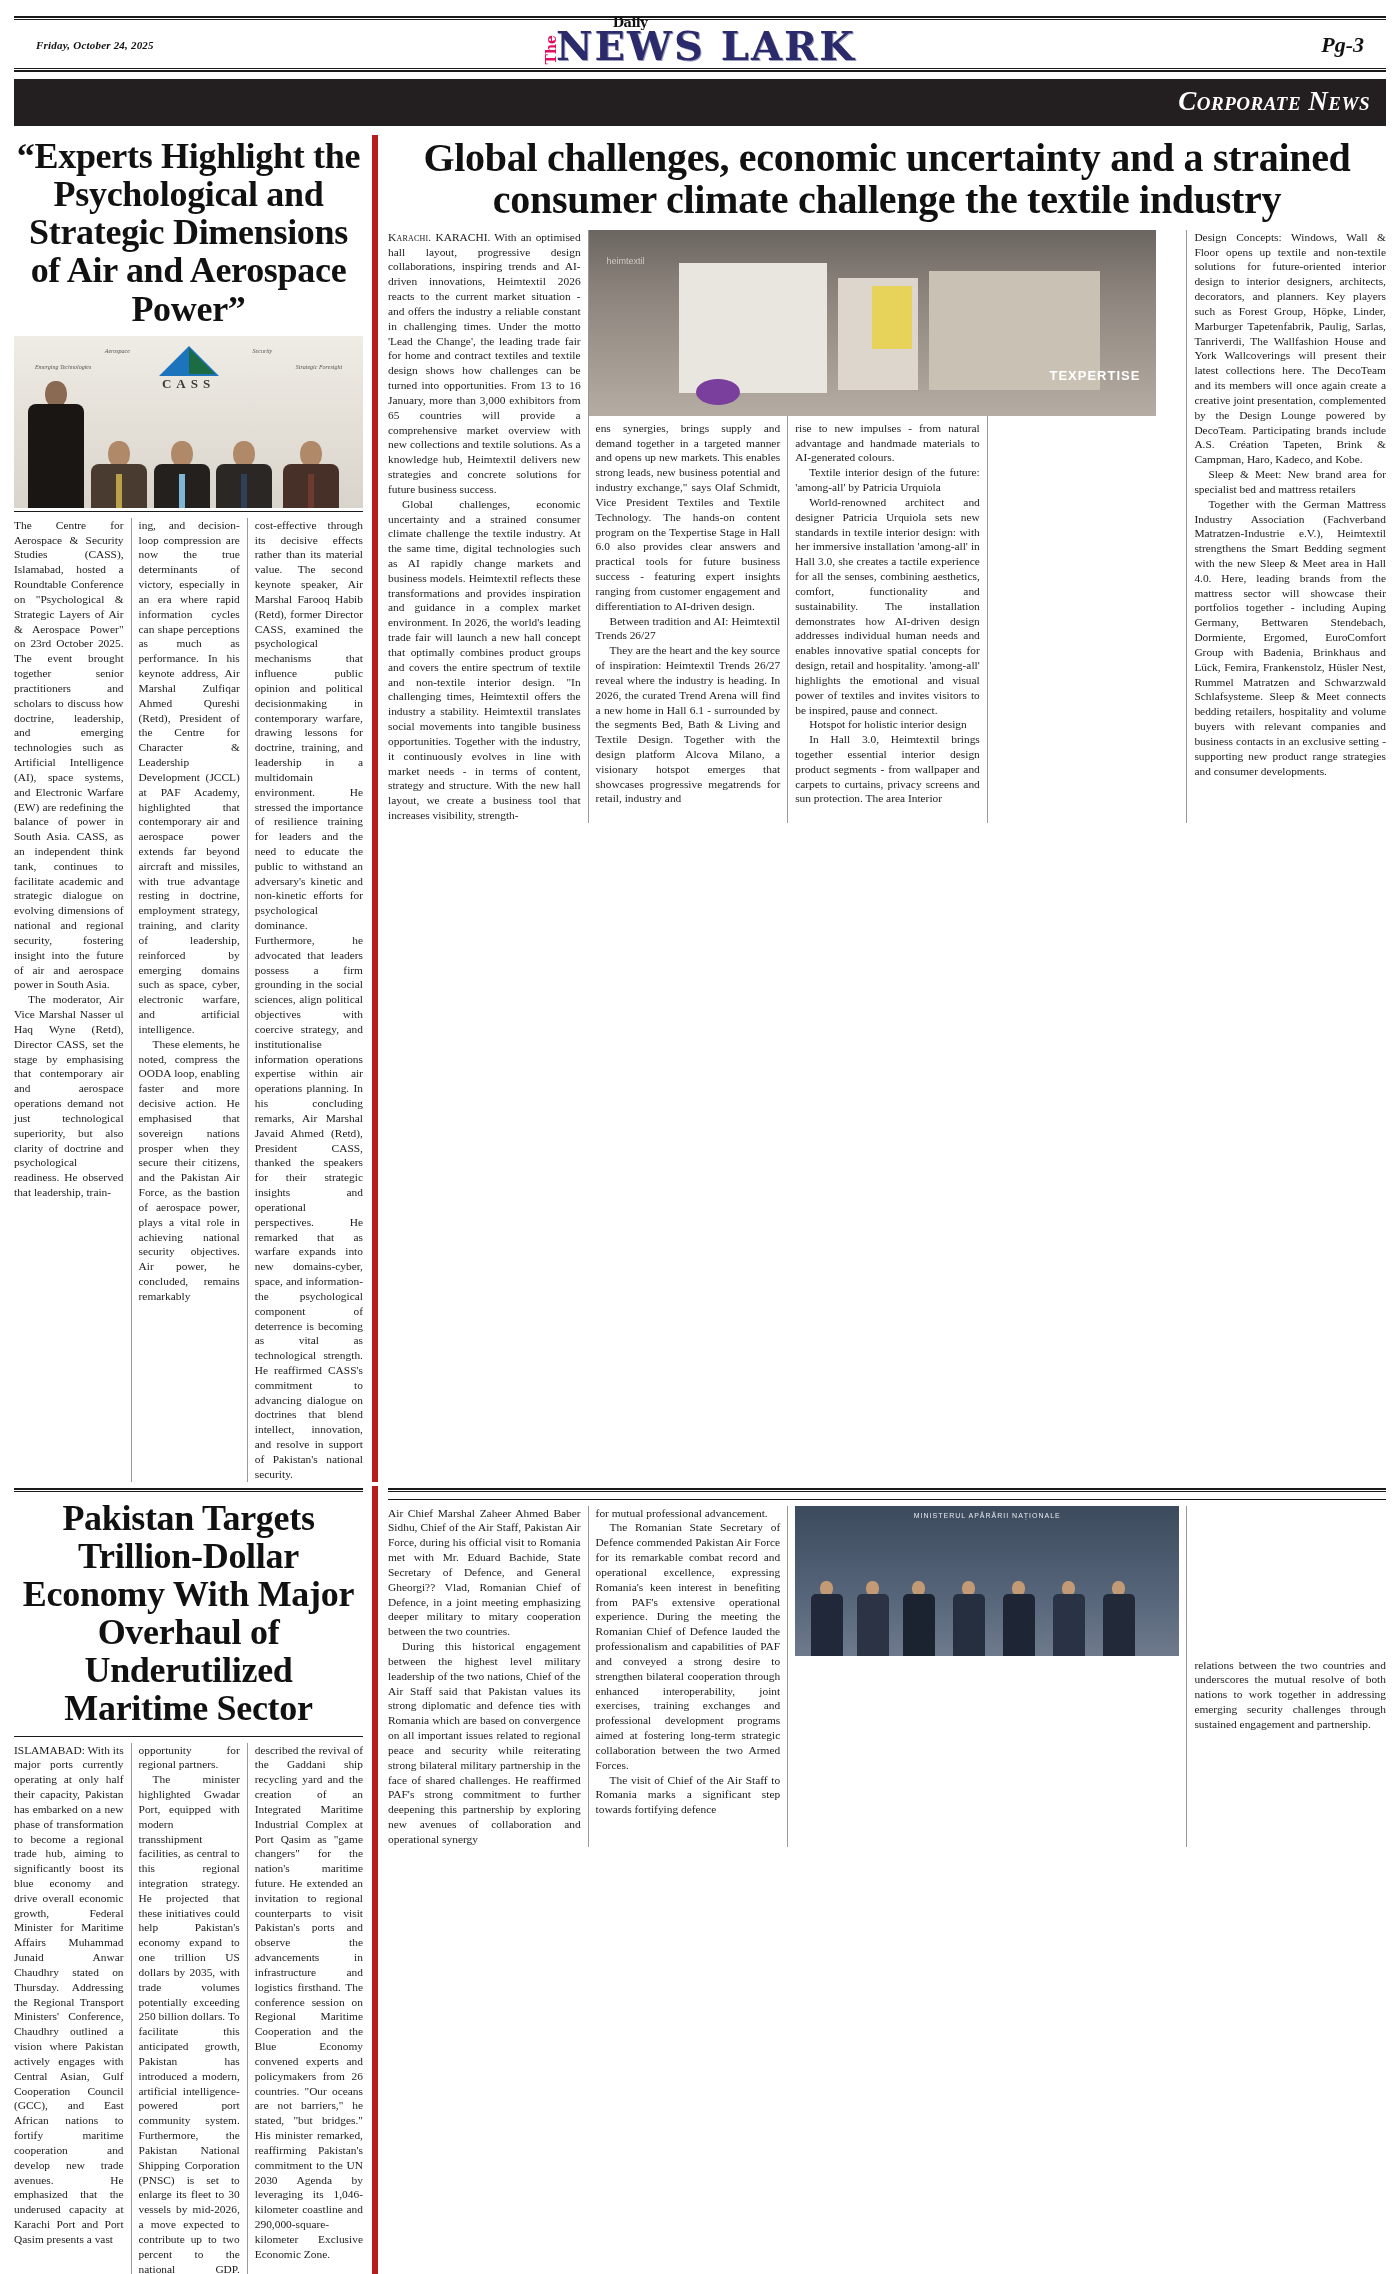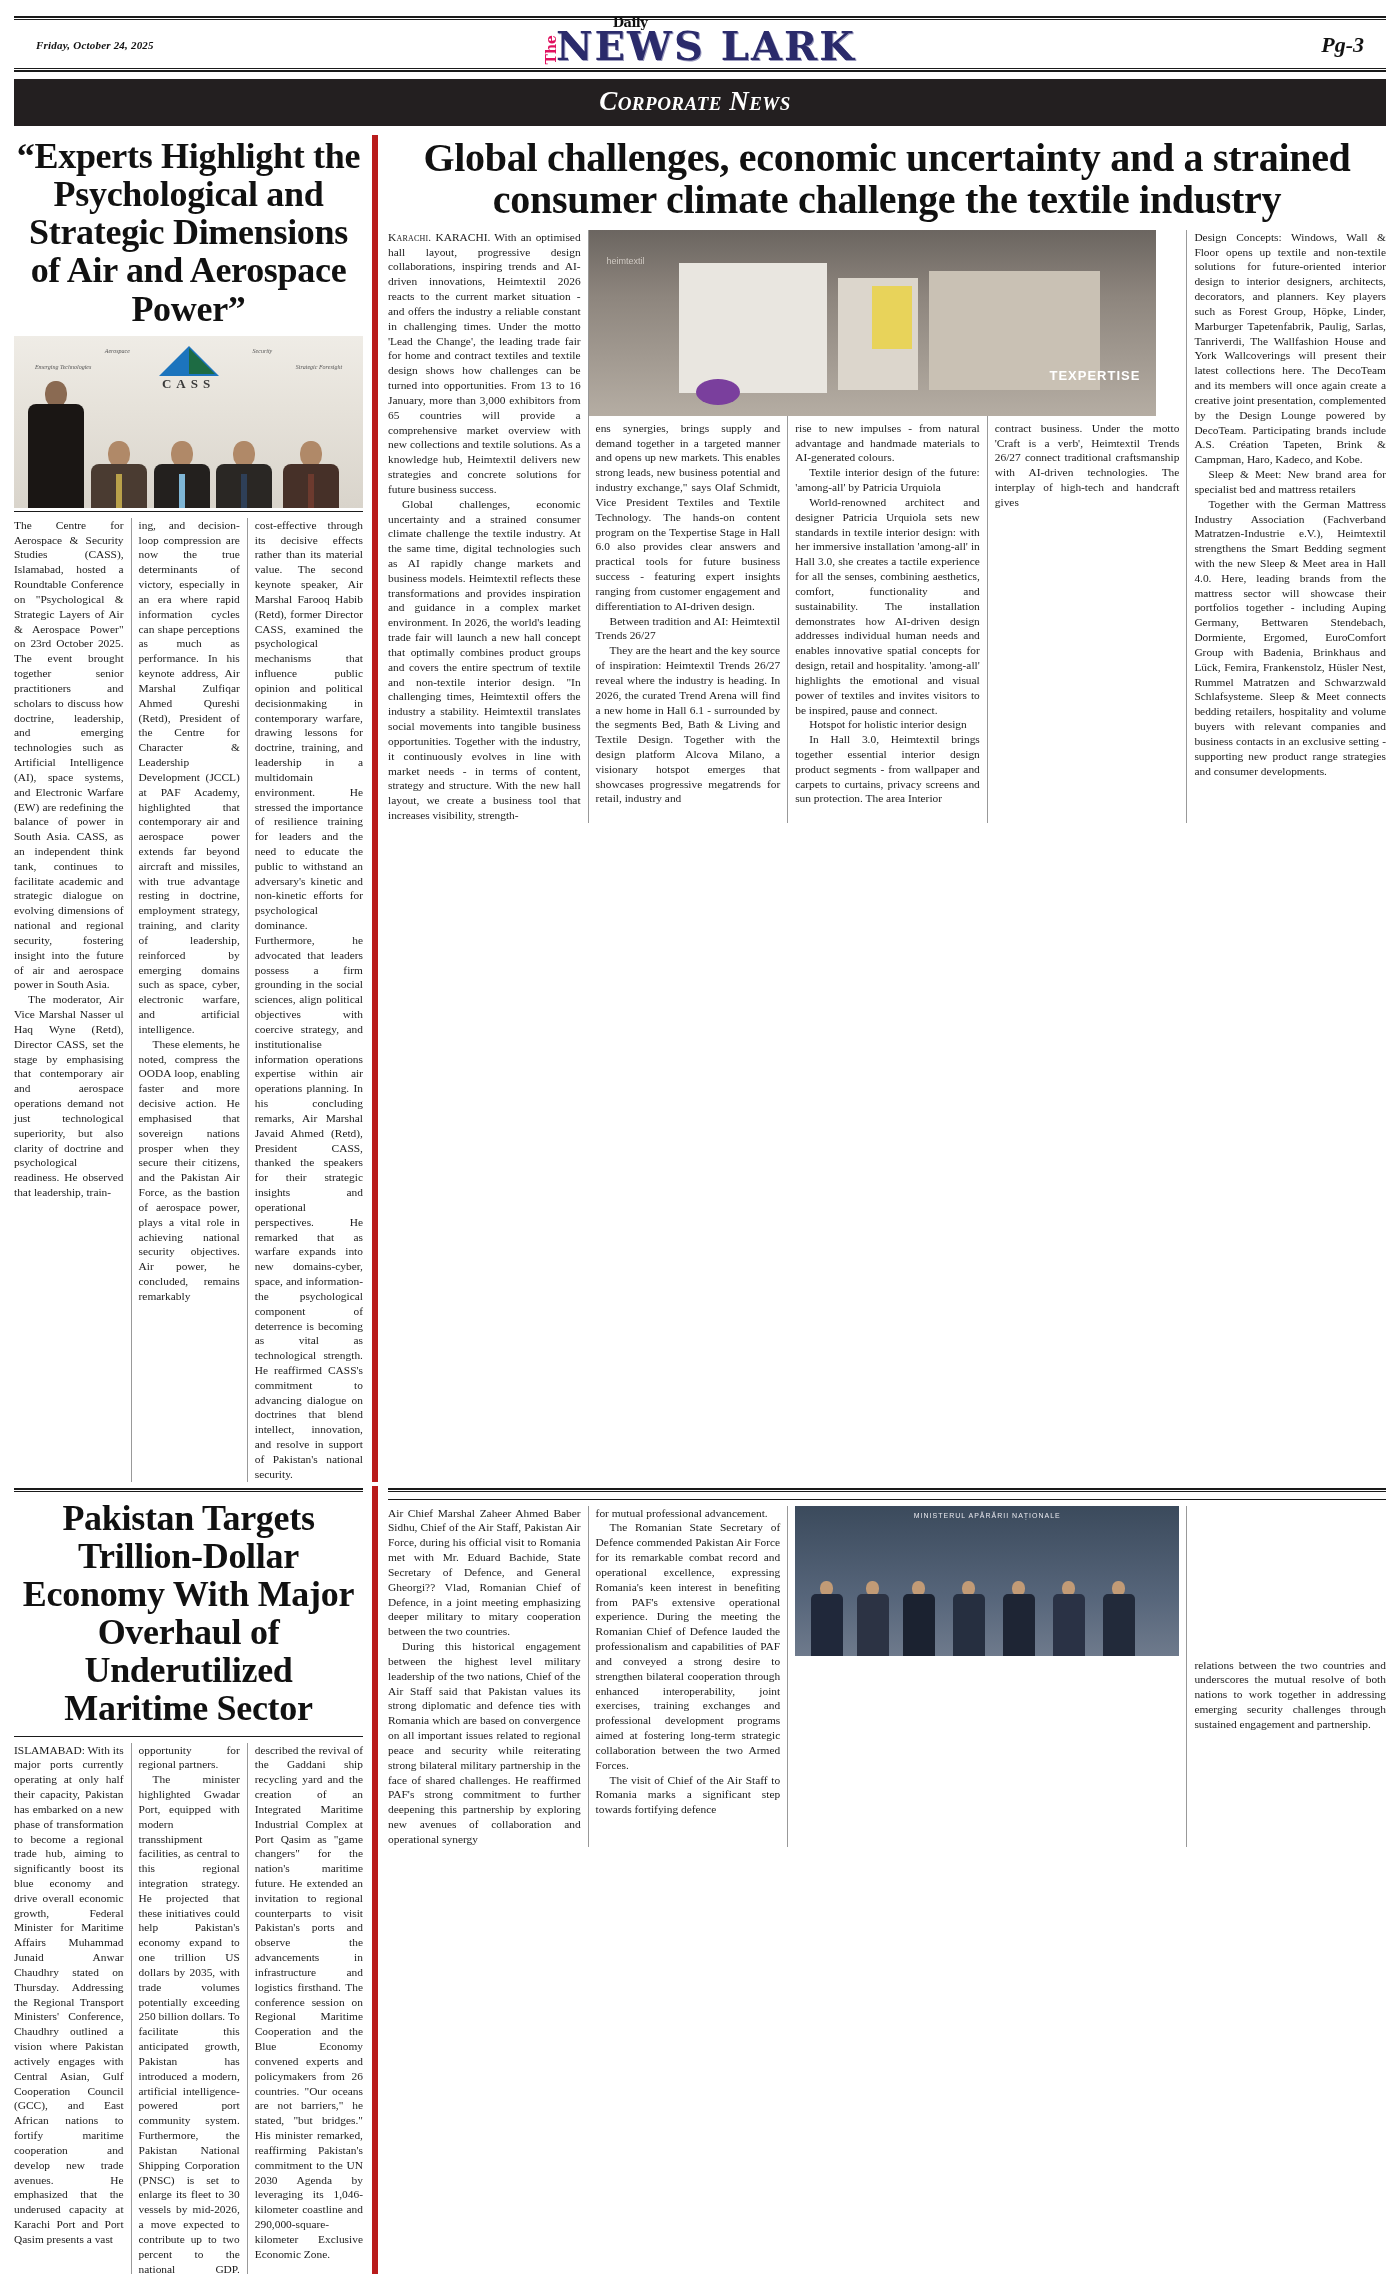--- a/index.html
+++ b/index.html
@@ -38,22 +38,22 @@
     font-family:"DejaVu Serif", serif; font-weight:bold; font-size:40px;
     color:#2b2b6b; letter-spacing:2px; line-height:1;
     text-shadow:1px 1px 0 #9b9bbf;
   }
   .mast-page {
     font-family:"Liberation Serif", serif; font-weight:bold; font-style:italic; font-size:22px;
   }
   .masthead-rule-bot { border-top:1px solid #1a1a1a; border-bottom:2px solid #1a1a1a; height:4px; margin-bottom:7px; }
 
   .section-banner {
-    background:#231f20; color:#fff; text-align:center;
-    padding:7px 10px 9px 0; margin-bottom:9px;
+    background:#231f20; color:#fff; text-align:right;
+    padding:7px 16px 9px 0; margin-bottom:9px;
   }
   .section-banner span {
     font-family:"Liberation Serif", serif; font-style:italic; font-weight:bold;
     font-size:27px; letter-spacing:.5px;
     font-variant:small-caps; text-transform:capitalize;
   }
   .hr-thin  { border-top:1px solid #1a1a1a; margin:0 0 6px 0; }
   .hr-double { border-top:2px solid #1a1a1a; border-bottom:1px solid #1a1a1a; height:4px; margin:7px 0 7px 0; }
 
   h1.hl {
@@ -248,21 +248,20 @@
         <div class="col body-col" style="width:20%;">
           <div style="height:191px;"></div>
           <p class="first">rise to new impulses - from natural advantage and handmade materials to AI-generated colours.</p>
           <p>Textile interior design of the future: 'among-all' by Patricia Urquiola</p>
           <p>World-renowned architect and designer Patricia Urquiola sets new standards in textile interior design: with her immersive installation 'among-all' in Hall 3.0, she creates a tactile experience for all the senses, combining aesthetics, comfort, functionality and sustainability. The installation demonstrates how AI-driven design addresses individual human needs and enables innovative spatial concepts for design, retail and hospitality. 'among-all' highlights the emotional and visual power of textiles and invites visitors to be inspired, pause and connect.</p>
           <p>Hotspot for holistic interior design</p>
           <p>In Hall 3.0, Heimtextil brings together essential interior design product segments - from wallpaper and carpets to curtains, privacy screens and sun protection. The area Interior</p>
         </div>
         <div class="col body-col" style="width:20%;">
           <div style="height:191px;"></div>
-          <p class="first">contract business. Under the motto 'Craft is a verb', Heimtextil Trends 26/27 connect traditional craftsmanship with AI-driven technologies. The interplay of high-tech and handcraft gives</p>
         </div>
         <div class="col body-col" style="width:20%;padding-right:0;">
           <p class="first">Design Concepts: Windows, Wall &amp; Floor opens up textile and non-textile solutions for future-oriented interior design to interior designers, architects, decorators, and planners. Key players such as Forest Group, Höpke, Linder, Marburger Tapetenfabrik, Paulig, Sarlas, Tanriverdi, The Wallfashion House and York Wallcoverings will present their latest collections here. The DecoTeam and its members will once again create a creative joint presentation, complemented by the Design Lounge powered by DecoTeam. Participating brands include A.S. Création Tapeten, Brink &amp; Campman, Haro, Kadeco, and Kobe.</p>
           <p>Sleep &amp; Meet: New brand area for specialist bed and mattress retailers</p>
           <p>Together with the German Mattress Industry Association (Fachverband Matratzen-Industrie e.V.), Heimtextil strengthens the Smart Bedding segment with the new Sleep &amp; Meet area in Hall 4.0. Here, leading brands from the mattress sector will showcase their portfolios together - including Auping Germany, Bettwaren Stendebach, Dormiente, Ergomed, EuroComfort Group with Badenia, Brinkhaus and Lück, Femira, Frankenstolz, Hüsler Nest, Rummel Matratzen and Schwarzwald Schlafsysteme. Sleep &amp; Meet connects bedding retailers, hospitality and volume buyers with relevant companies and business contacts in an exclusive setting - supporting new product range strategies and consumer developments.</p>
         </div>
       </div>
     </div>
   </div>
 

